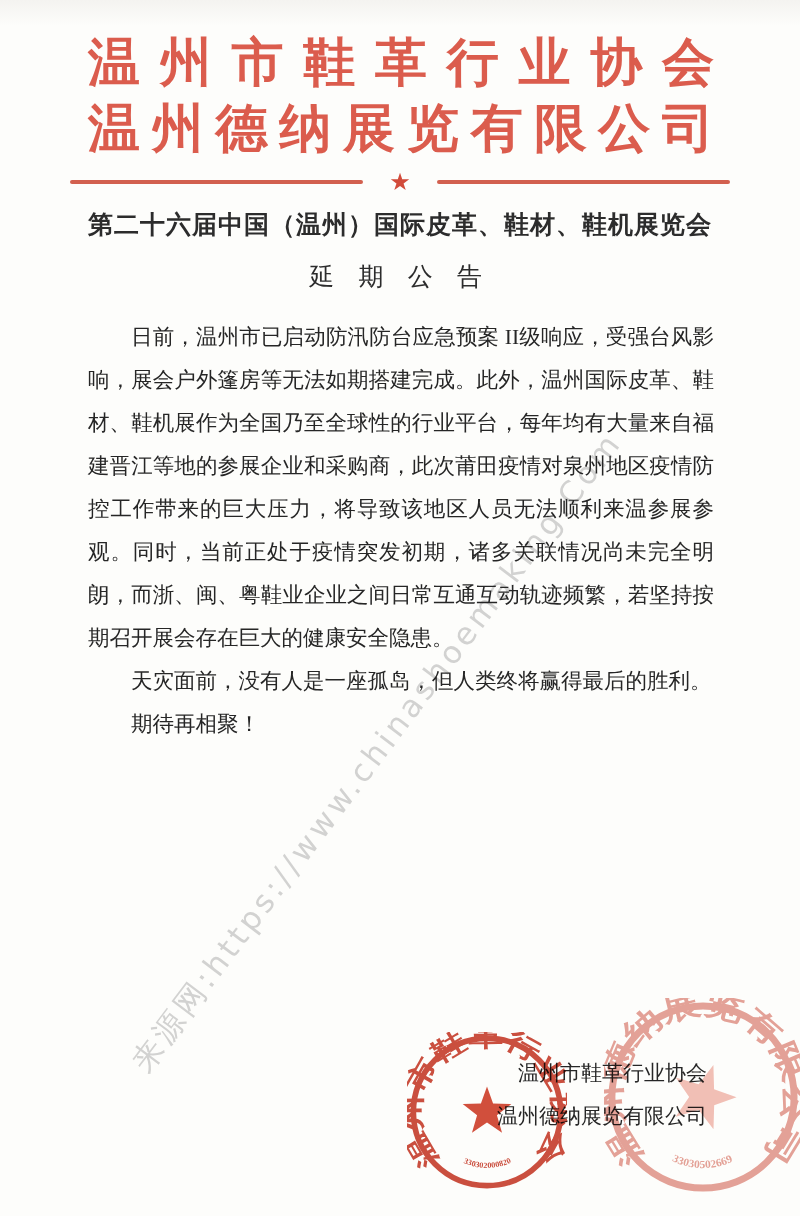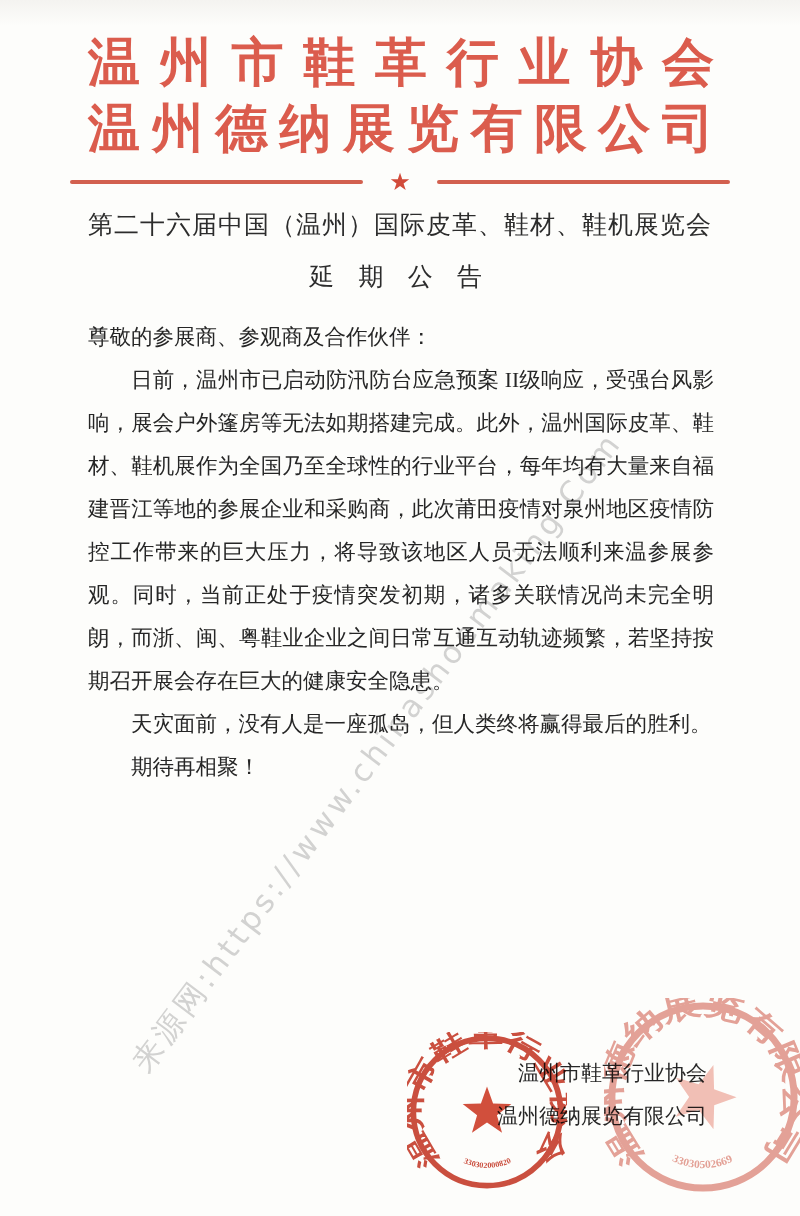--- a/index.html
+++ b/index.html
@@ -16,21 +16,21 @@
     position:absolute; left:88px; right:86px;
     color:#db5c4d; font-weight:bold; font-size:52px; line-height:58px;
     text-align:justify; text-align-last:justify; white-space:nowrap;
   }
   .org-line1 { top:34px; }
   .org-line2 { top:100px; }
   .divider { position:absolute; top:170px; left:70px; right:70px; display:flex; align-items:center; gap:26px; }
   .divider .rule { flex:1; height:4px; background:#d2604f; border-radius:2px; }
   .divider .star { color:#d24b3a; font-size:24px; line-height:1; font-family:"DejaVu Sans", sans-serif; }
   
-  .title1 { position:absolute; top:208px; left:0; right:0; text-align:center; font-size:25px; font-weight:normal; color:#2c2c2c; letter-spacing:1px; }
+  .title1 { position:absolute; top:208px; left:0; right:0; text-align:center; font-size:25px; font-weight:bold; color:#2c2c2c; letter-spacing:1px; }
   .title2 { position:absolute; top:260px; left:0; right:0; text-align:center; font-size:25px; font-weight:normal; color:#2c2c2c; letter-spacing:9px; }
   
   .body-text { position:absolute; top:316px; left:88px; right:86px; font-size:21.5px; line-height:43px; text-align:justify; }
   .body-text p { text-indent:2em; }
   .body-text p.salutation { text-indent:0; }
   
   .signature { position:absolute; top:1052px; right:93px; text-align:right; font-size:21px; line-height:43px; color:#262626; }
   
   .watermark {
     position:absolute; left:377px; top:752px; white-space:nowrap;
@@ -58,21 +58,20 @@
       <span class="rule"></span>
       <span class="star">★</span>
       <span class="rule"></span>
     </div>
   </header>
 
   <div class="title1">第二十六届中国（温州）国际皮革、鞋材、鞋机展览会</div>
   <div class="title2">延 期 公 告</div>
 
   <main class="body-text">
-    <p class="salutation">尊敬的参展商、参观商及合作伙伴：</p>
     <p>日前，温州市已启动防汛防台应急预案 II级响应，受强台风影响，展会户外篷房等无法如期搭建完成。此外，温州国际皮革、鞋材、鞋机展作为全国乃至全球性的行业平台，每年均有大量来自福建晋江等地的参展企业和采购商，此次莆田疫情对泉州地区疫情防控工作带来的巨大压力，将导致该地区人员无法顺利来温参展参观。同时，当前正处于疫情突发初期，诸多关联情况尚未完全明朗，而浙、闽、粤鞋业企业之间日常互通互动轨迹频繁，若坚持按期召开展会存在巨大的健康安全隐患。</p>
     <p>天灾面前，没有人是一座孤岛，但人类终将赢得最后的胜利。</p>
     <p>期待再相聚！</p>
   </main>
 
   <div class="signature">
     <div>温州市鞋革行业协会</div>
     <div>温州德纳展览有限公司</div>
   </div>
 

